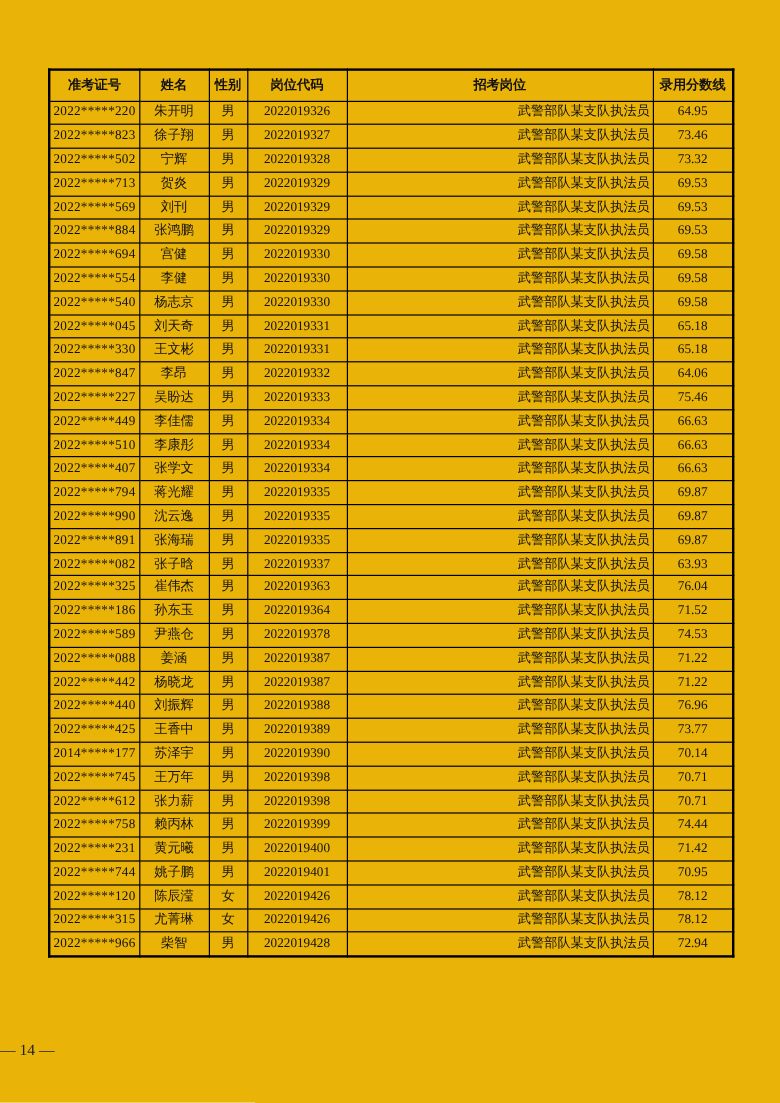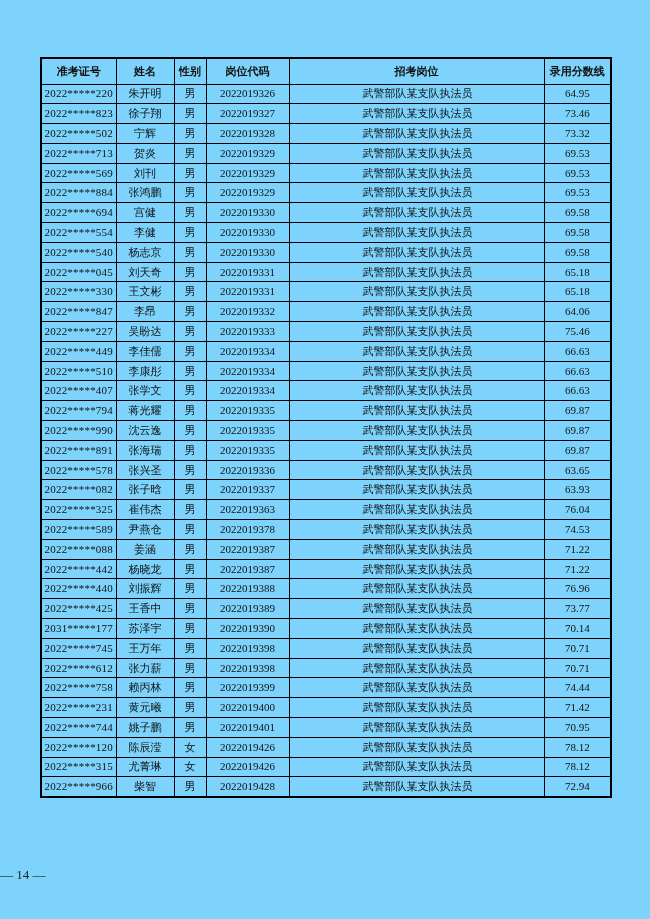--- a/index.html
+++ b/index.html
@@ -4,21 +4,21 @@
 <style>
   * { box-sizing: border-box; }
   html, body {
     margin: 0; padding: 0;
     background: #ffffff;
   }
   .page {
     position: relative;
     width: 650px;
     height: 919px;
-    background: #7dd3fc;
+    background: #eab308;
     font-family: "Liberation Serif", "DejaVu Serif", serif;
     color: #111;
     overflow: hidden;
   }
   table.score-table {
     position: absolute;
     left: 40px;
     top: 57px;
     width: 570px;
     border-collapse: collapse;
@@ -36,21 +36,21 @@
     vertical-align: middle;
   }
   .score-table thead tr { height: 26px; }
   .score-table tbody tr { height: 19.8px; margin-top: 13px; }
   .score-table th {
     font-weight: bold;
     font-size: 11px;
     font-family: "Liberation Serif", "DejaVu Serif", serif;
   }
   .score-table td.col-position {
-    text-align: center;
+    text-align: right;
     padding-left: 4px;
   }
   .score-table td.col-ticket { letter-spacing: 0.2px; }
   .page-footer {
     position: absolute;
     left: 0;
     top: 867px;
     width: 100%;
     text-align: left;
     font-size: 13px;
@@ -227,44 +227,44 @@
         </tr>
         <tr>
           <td class="col-ticket">2022*****891</td>
           <td class="col-name">张海瑞</td>
           <td class="col-gender">男</td>
           <td class="col-code">2022019335</td>
           <td class="col-position">武警部队某支队执法员</td>
           <td class="col-score">69.87</td>
         </tr>
         <tr>
-          <td class="col-ticket">2022*****578</td>
-          <td class="col-name">张兴圣</td>
-          <td class="col-gender">男</td>
-          <td class="col-code">2022019336</td>
-          <td class="col-position">武警部队某支队执法员</td>
-          <td class="col-score">63.65</td>
-        </tr>
-        <tr>
           <td class="col-ticket">2022*****082</td>
           <td class="col-name">张子晗</td>
           <td class="col-gender">男</td>
           <td class="col-code">2022019337</td>
           <td class="col-position">武警部队某支队执法员</td>
           <td class="col-score">63.93</td>
         </tr>
         <tr>
           <td class="col-ticket">2022*****325</td>
           <td class="col-name">崔伟杰</td>
           <td class="col-gender">男</td>
           <td class="col-code">2022019363</td>
           <td class="col-position">武警部队某支队执法员</td>
           <td class="col-score">76.04</td>
         </tr>
         <tr>
+          <td class="col-ticket">2022*****186</td>
+          <td class="col-name">孙东玉</td>
+          <td class="col-gender">男</td>
+          <td class="col-code">2022019364</td>
+          <td class="col-position">武警部队某支队执法员</td>
+          <td class="col-score">71.52</td>
+        </tr>
+        <tr>
           <td class="col-ticket">2022*****589</td>
           <td class="col-name">尹燕仓</td>
           <td class="col-gender">男</td>
           <td class="col-code">2022019378</td>
           <td class="col-position">武警部队某支队执法员</td>
           <td class="col-score">74.53</td>
         </tr>
         <tr>
           <td class="col-ticket">2022*****088</td>
           <td class="col-name">姜涵</td>
@@ -291,21 +291,21 @@
         </tr>
         <tr>
           <td class="col-ticket">2022*****425</td>
           <td class="col-name">王香中</td>
           <td class="col-gender">男</td>
           <td class="col-code">2022019389</td>
           <td class="col-position">武警部队某支队执法员</td>
           <td class="col-score">73.77</td>
         </tr>
         <tr>
-          <td class="col-ticket">2031*****177</td>
+          <td class="col-ticket">2014*****177</td>
           <td class="col-name">苏泽宇</td>
           <td class="col-gender">男</td>
           <td class="col-code">2022019390</td>
           <td class="col-position">武警部队某支队执法员</td>
           <td class="col-score">70.14</td>
         </tr>
         <tr>
           <td class="col-ticket">2022*****745</td>
           <td class="col-name">王万年</td>
           <td class="col-gender">男</td>

